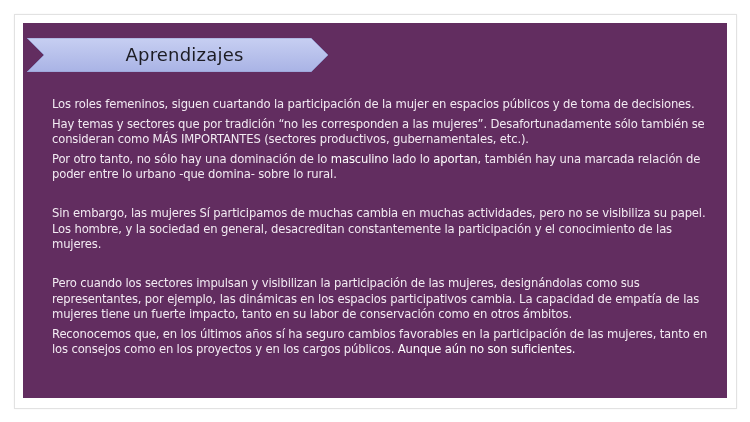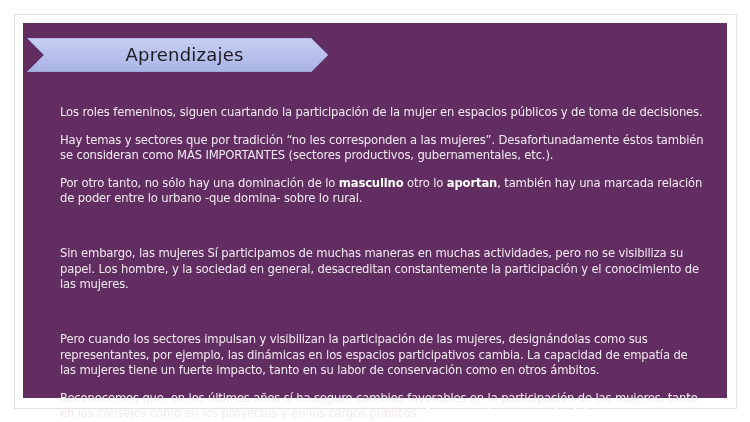--- a/index.html
+++ b/index.html
@@ -43,23 +43,23 @@
   .body-text {
     position: absolute;
     left: 48px; top: 93px;
     width: 668px;
     color: #f2eaf2;
     font-family: "DejaVu Sans", "Liberation Sans", sans-serif;
     font-size: 11.6px;
     line-height: 15.5px;
     letter-spacing: -0.15px;
   }
-  .body-text p { margin: 12px; }
+  .body-text p { margin: 4px; }
   .gap { height: 15.5px; }
-  .body-text b { font-weight: bold; color: #ffffff; }
+  .body-text b { font-weight: normal; color: #ffffff; }
 </style>
 </head>
 <body>
 
 <div class="card"></div>
 
 <div class="panel"></div>
 
 <div class="banner">
   <svg width="302" height="34" viewBox="0 0 302 34">
@@ -69,20 +69,20 @@
         <stop offset="1" stop-color="#a9b3e5"></stop>
       </linearGradient>
     </defs>
     <polygon points="0,0 284,0 301,17 284,34 0,34 17,17" fill="url(#bg)" stroke="#8f98cf" stroke-width="0.8"></polygon>
   </svg>
   <div class="banner-title">Aprendizajes</div>
 </div>
 
 <div class="body-text">
   <p>Los roles femeninos, siguen cuartando la participación de la mujer en espacios públicos y de toma de decisiones.</p>
-  <p>Hay temas y sectores que por tradición “no les corresponden a las mujeres”. Desafortunadamente éstos también se consideran como MÁS IMPORTANTES (sectores productivos, gubernamentales, etc.).</p>
-  <p><span>Por otro tanto, no sólo hay una dominación de lo </span><b>masculino</b><span> otro lo </span><b>aportan</b><span>, también hay una marcada relación de poder entre lo urbano -que domina- sobre lo rural.</span></p>
+  <p>Hay temas y sectores que por tradición “no les corresponden a las mujeres”. Desafortunadamente sólo también se consideran como MÁS IMPORTANTES (sectores productivos, gubernamentales, etc.).</p>
+  <p><span>Por otro tanto, no sólo hay una dominación de lo </span><b>masculino</b><span> lado lo </span><b>aportan</b><span>, también hay una marcada relación de poder entre lo urbano -que domina- sobre lo rural.</span></p>
   <div class="gap"></div>
-  <p>Sin embargo, las mujeres Sí participamos de muchas maneras en muchas actividades, pero no se visibiliza su papel. Los hombre, y la sociedad en general, desacreditan constantemente la participación y el conocimiento de las mujeres.</p>
+  <p>Sin embargo, las mujeres Sí participamos de muchas cambia en muchas actividades, pero no se visibiliza su papel. Los hombre, y la sociedad en general, desacreditan constantemente la participación y el conocimiento de las mujeres.</p>
   <div class="gap"></div>
   <p>Pero cuando los sectores impulsan y visibilizan la participación de las mujeres, designándolas como sus representantes, por ejemplo, las dinámicas en los espacios participativos cambia. La capacidad de empatía de las mujeres tiene un fuerte impacto, tanto en su labor de conservación como en otros ámbitos.</p>
-  <p><span>Reconocemos que, en los últimos años sí ha seguro cambios favorables en la participación de las mujeres, tanto en los consejos como en los proyectos y en los cargos públicos. </span><b>Aunque aún no son decisiones.</b></p>
+  <p><span>Reconocemos que, en los últimos años sí ha seguro cambios favorables en la participación de las mujeres, tanto en los consejos como en los proyectos y en los cargos públicos. </span><b>Aunque aún no son suficientes.</b></p>
 </div>
 
 </body></html>

